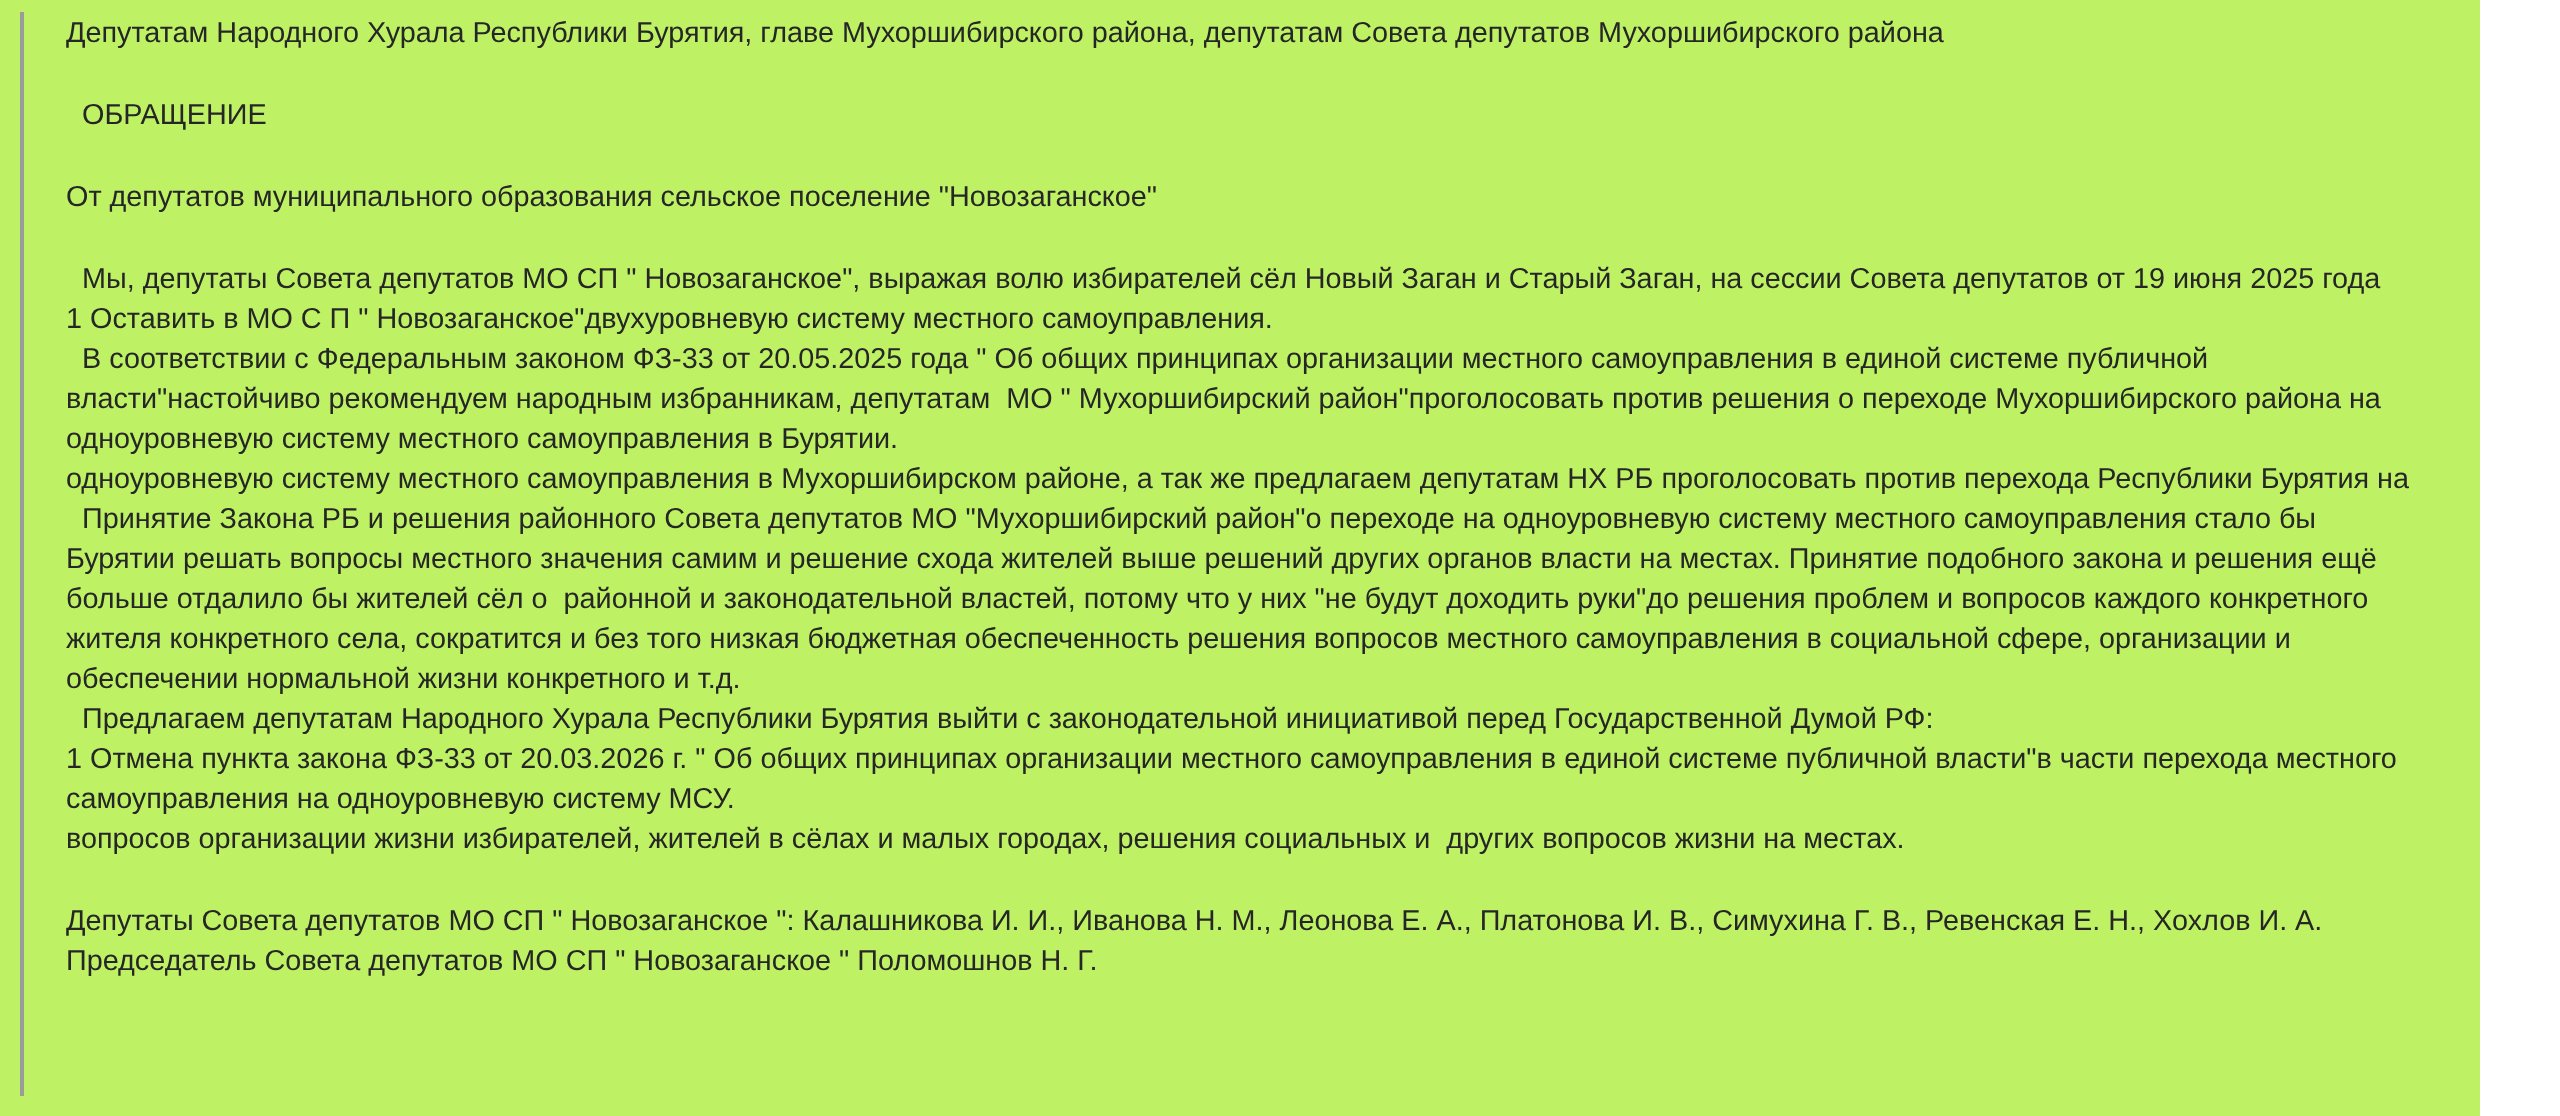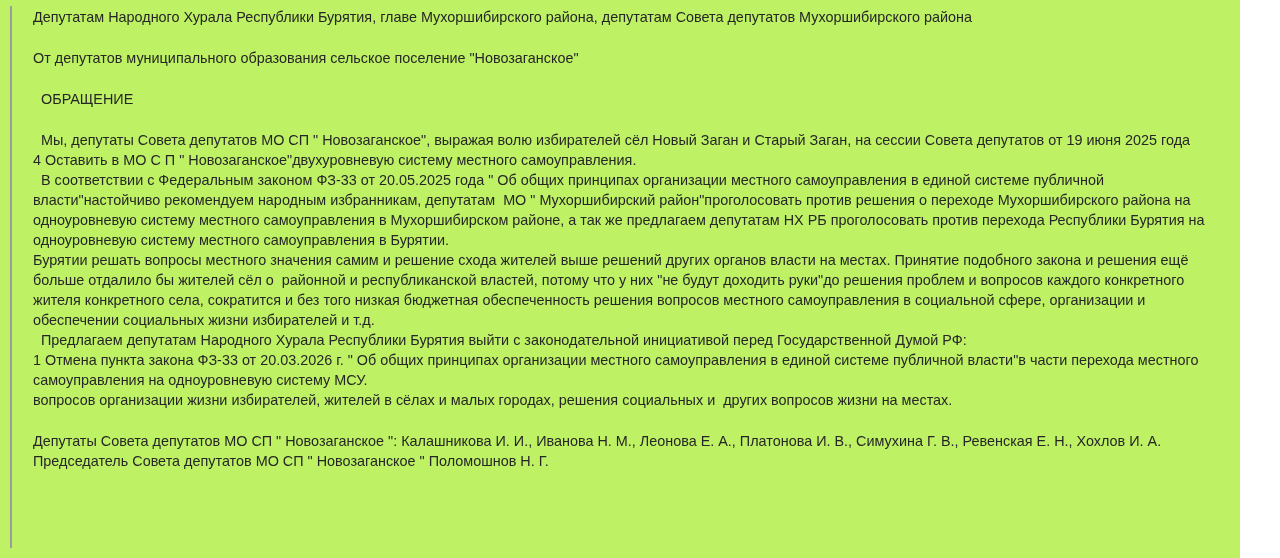--- a/index.html
+++ b/index.html
@@ -43,36 +43,37 @@
 </head>
 <body style="background: rgb(255, 255, 255);">
 
 <div class="page">
   <div class="rule" style="background: rgb(155, 155, 155);"></div>
   <div class="content" id="doc" style="color: rgb(38, 38, 38);">
       <div class="block">
         <div class="line">Депутатам Народного Хурала Республики Бурятия, главе Мухоршибирского района, депутатам Совета депутатов Мухоршибирского района</div>
       </div>
       <div class="block">
+        <div class="line">  ОБРАЩЕНИЕ</div>
+      </div>
+      <div class="block">
         <div class="line">От депутатов муниципального образования сельское поселение "Новозаганское"</div>
       </div>
       <div class="block">
-        <div class="line">  ОБРАЩЕНИЕ</div>
-      </div>
-      <div class="block">
         <div class="line">  Мы, депутаты Совета депутатов МО СП " Новозаганское", выражая волю избирателей сёл Новый Заган и Старый Заган, на сессии Совета депутатов от 19 июня 2025 года</div>
-        <div class="line">4 Оставить в МО С П " Новозаганское"двухуровневую систему местного самоуправления.</div>
+        <div class="line">1 Оставить в МО С П " Новозаганское"двухуровневую систему местного самоуправления.</div>
         <div class="line">  В соответствии с Федеральным законом ФЗ-33 от 20.05.2025 года " Об общих принципах организации местного самоуправления в единой системе публичной</div>
         <div class="line">власти"настойчиво рекомендуем народным избранникам, депутатам  МО " Мухоршибирский район"проголосовать против решения о переходе Мухоршибирского района на</div>
+        <div class="line">одноуровневую систему местного самоуправления в Бурятии.</div>
         <div class="line">одноуровневую систему местного самоуправления в Мухоршибирском районе, а так же предлагаем депутатам НХ РБ проголосовать против перехода Республики Бурятия на</div>
-        <div class="line">одноуровневую систему местного самоуправления в Бурятии.</div>
+        <div class="line">  Принятие Закона РБ и решения районного Совета депутатов МО "Мухоршибирский район"о переходе на одноуровневую систему местного самоуправления стало бы</div>
         <div class="line">Бурятии решать вопросы местного значения самим и решение схода жителей выше решений других органов власти на местах. Принятие подобного закона и решения ещё</div>
-        <div class="line">больше отдалило бы жителей сёл о  районной и республиканской властей, потому что у них "не будут доходить руки"до решения проблем и вопросов каждого конкретного</div>
+        <div class="line">больше отдалило бы жителей сёл о  районной и законодательной властей, потому что у них "не будут доходить руки"до решения проблем и вопросов каждого конкретного</div>
         <div class="line">жителя конкретного села, сократится и без того низкая бюджетная обеспеченность решения вопросов местного самоуправления в социальной сфере, организации и</div>
-        <div class="line">обеспечении социальных жизни избирателей и т.д.</div>
+        <div class="line">обеспечении нормальной жизни конкретного и т.д.</div>
         <div class="line">  Предлагаем депутатам Народного Хурала Республики Бурятия выйти с законодательной инициативой перед Государственной Думой РФ:</div>
         <div class="line">1 Отмена пункта закона ФЗ-33 от 20.03.2026 г. " Об общих принципах организации местного самоуправления в единой системе публичной власти"в части перехода местного</div>
         <div class="line">самоуправления на одноуровневую систему МСУ.</div>
         <div class="line">вопросов организации жизни избирателей, жителей в сёлах и малых городах, решения социальных и  других вопросов жизни на местах.</div>
       </div>
       <div class="block">
         <div class="line">Депутаты Совета депутатов МО СП " Новозаганское ": Калашникова И. И., Иванова Н. М., Леонова Е. А., Платонова И. В., Симухина Г. В., Ревенская Е. Н., Хохлов И. А.</div>
         <div class="line">Председатель Совета депутатов МО СП " Новозаганское " Поломошнов Н. Г.</div>
       </div>
     </div>

